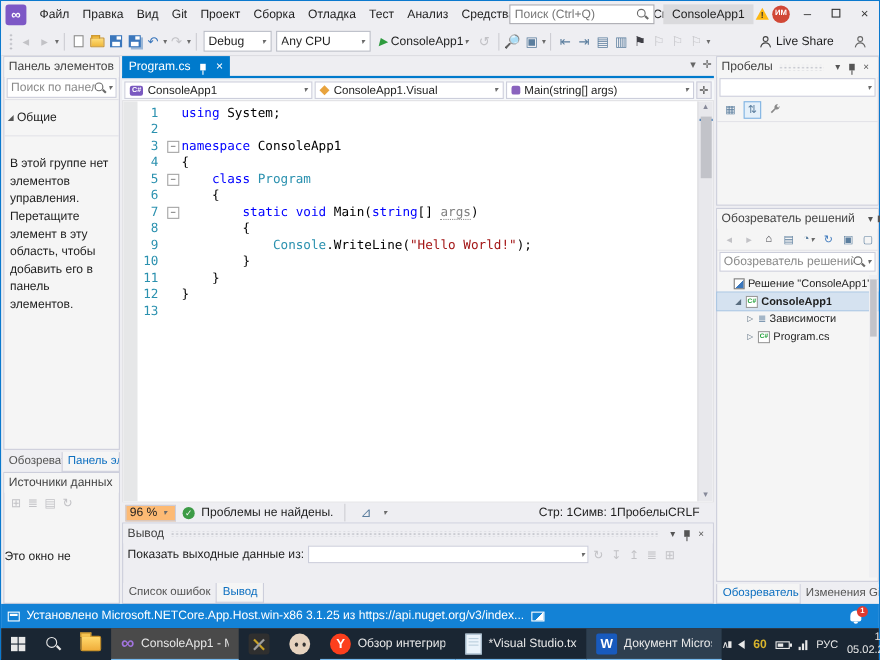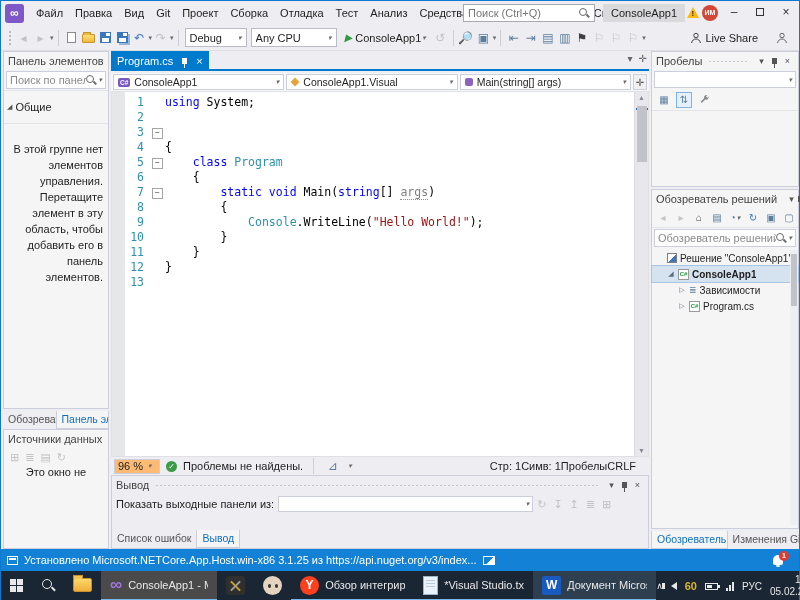--- a/index.html
+++ b/index.html
@@ -58,27 +58,27 @@
   .pin{position:relative;width:9px;height:12px;margin:3px 2px 0}
   .pin::before{content:"";position:absolute;left:2px;top:1px;width:5px;height:6px;background:#555}
   .pin::after{content:"";position:absolute;left:4px;top:7px;width:1px;height:4px;background:#555}
   .searchrow{height:18px;margin:1px 2px;background:#fff;border:1px solid #CCCEDB;display:flex;align-items:center;padding:0 3px;color:#8a8a8a}
   .searchrow .ph{flex:1;white-space:nowrap;overflow:hidden}
 
   
   .toolbox{left:2px;top:50px;width:106px;height:358px}
   .grouphdr{height:17px;display:flex;align-items:center;padding:16px 3px;border-top:1px solid #E3E3E8;border-bottom:1px solid #E3E3E8;color:#1e1e1e}
   .grouphdr .tri{font-size:7px;margin-right:3px;color:#555}
-  .tb-empty{padding:18px 5px;text-align:right;line-height:1.45;color:#1e1e1e}
+  .tb-empty{padding:18px 5px;text-align:left;line-height:1.45;color:#1e1e1e}
   .ltabs{position:absolute;left:2px;top:408px;width:106px;height:20px;display:flex;align-items:flex-end}
   .ttab{height:18px;line-height:17px;padding:0 5px;font-size:10.5px;color:#555;background:#EEEEF2;white-space:nowrap;overflow:hidden}
   .ttab.on{background:#F5F5F5;border:1px solid #CCCEDB;border-top:none;color:#0E70C0}
   .dsrc{left:2px;top:428px;width:106px;height:120px}
   .ds-icons{height:18px;display:flex;align-items:center;gap:6px;padding:0 6px;color:#C2C2C6;font-size:11px}
-  .ds-empty{text-align:center;color:#1e1e1e}
+  .ds-empty{margin-top:34px;color:#1e1e1e}
 
   
   .ccol{position:absolute;left:110px;top:50px;width:538px;height:498px}
   .tabbar{position:absolute;left:0;top:0;width:100%;height:20px;border-bottom:2px solid #007ACC;display:flex}
   .doctab{height:20px;background:#007ACC;color:#fff;display:flex;align-items:center;padding:0 6px;gap:5px}
   .doctab .pin::before{background:#fff}.doctab .pin::after{background:#fff}
   .doctab .x{font-size:11px}
   .tabbar-right{position:absolute;right:2px;top:2px;display:flex;gap:6px;color:#666;font-size:10px}
   .navbar{position:absolute;left:0;top:22px;width:100%;height:18px;background:#F6F8FA;display:flex;gap:2px;padding:1px 2px 0}
   .navcombo{flex:1;height:16px;background:#fff;border:1px solid #CCCEDB;display:flex;align-items:center;padding:0 4px;gap:4px}
@@ -367,20 +367,21 @@
             <span class="ct"><span class="tok-kw">using</span><span class="tok-pl"> System;</span></span>
           </div>
           <div class="code-line">
             <span class="ln">2</span>
             <span class="fold"></span>
             <span class="ct"></span>
           </div>
           <div class="code-line">
             <span class="ln">3</span>
             <span class="fold box"></span>
+            <span class="ct"><span class="tok-kw">namespace</span><span class="tok-pl"> ConsoleApp1</span></span>
           </div>
           <div class="code-line">
             <span class="ln">4</span>
             <span class="fold"></span>
             <span class="ct"><span class="tok-pl">{</span></span>
           </div>
           <div class="code-line">
             <span class="ln">5</span>
             <span class="fold box"></span>
             <span class="ct"><span class="tok-pl">    </span><span class="tok-kw">class</span><span class="tok-type"> Program</span></span>
@@ -452,21 +453,21 @@
     </div>
     <div class="output">
       <div class="ptitle" style="background:#EEEEF2">
         <span class="t">Вывод</span>
         <span class="grip"></span>
         <span class="pbtn">▾</span>
         <span class="pin"></span>
         <span class="pbtn">×</span>
       </div>
       <div class="outrow">
-        <span>Показать выходные панели из:</span>
+        <span>Показать выходные данные из:</span>
         <div class="outcombo">
             <i class="dd">▾</i>
           </div>
         <div class="outicons">
           <span>↻</span>
           <span>↧</span>
           <span>↥</span>
           <span>≣</span>
           <span>⊞</span>
         </div>

